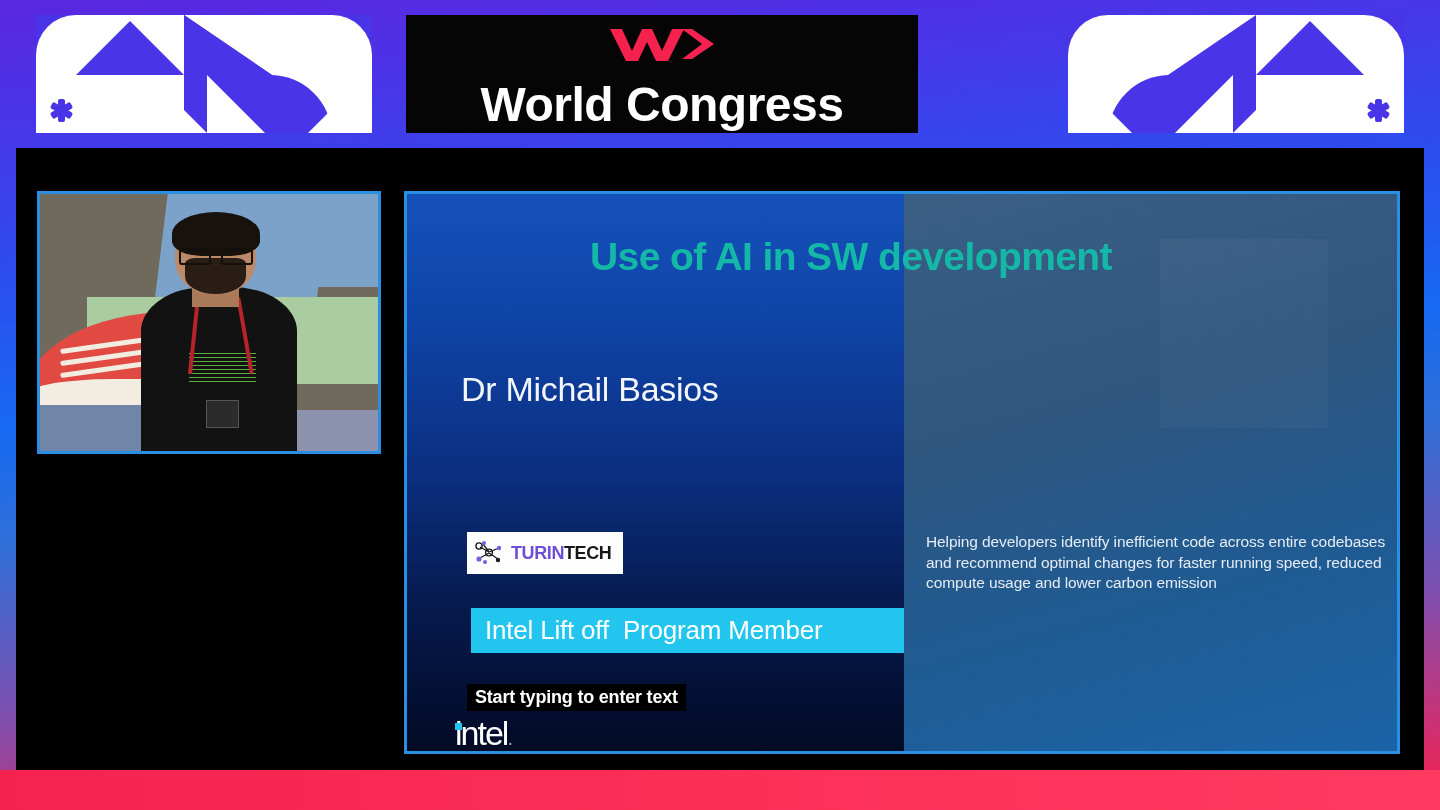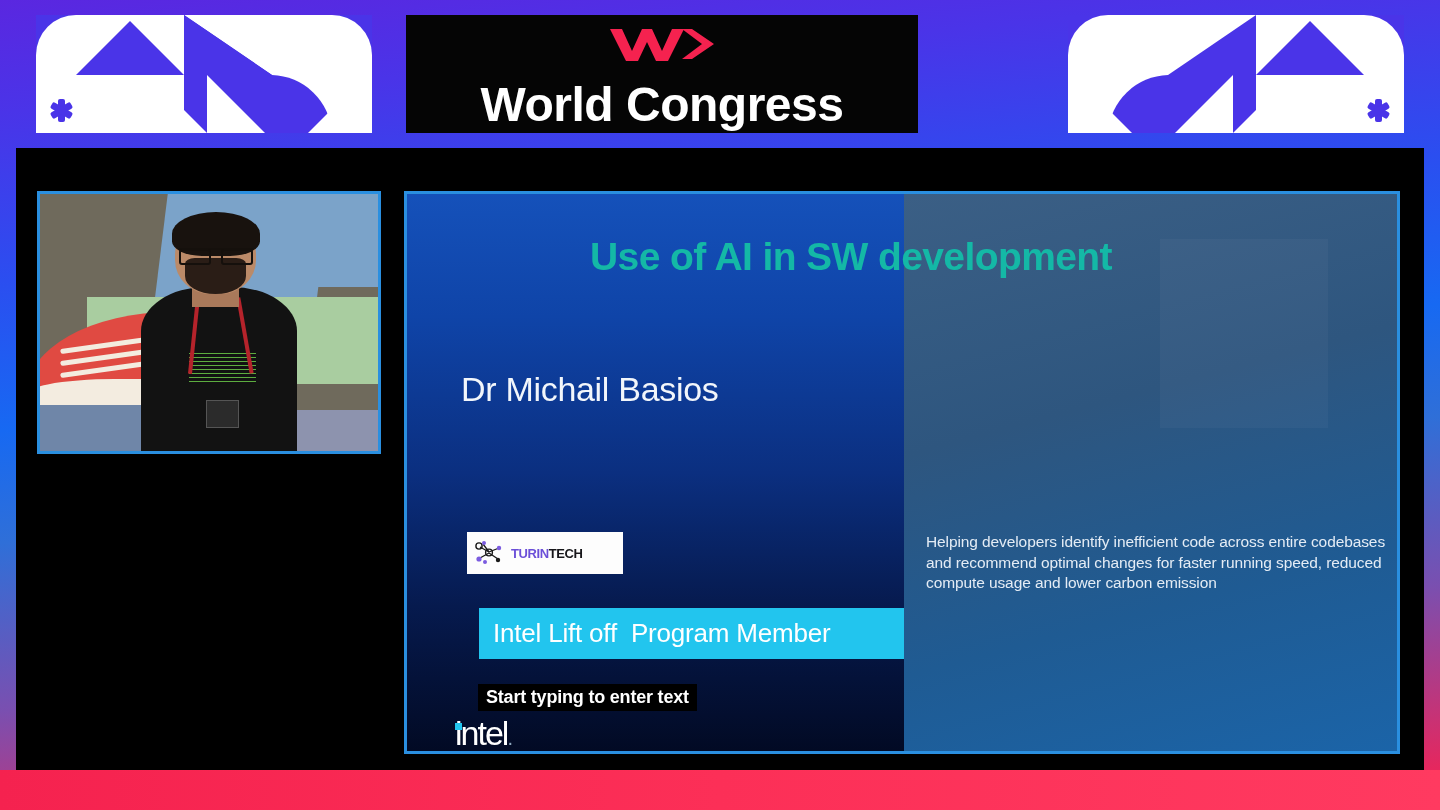--- a/index.html
+++ b/index.html
@@ -159,37 +159,37 @@
     position:absolute; left:60px; top:228px;
     color:#e9eef6; font-size:25px; font-weight:300; letter-spacing:-0.2px;
   }
 
   .company-logo {
     position:absolute; left:60px; top:338px; width:156px; height:42px;
     background:#fdfdfd; display:flex; align-items:center; gap:5px;
     padding-left:7px;
   }
   .tt-mark { flex:0 0 auto; }
-  .tt-word { font-size:13px; font-weight:800; letter-spacing:-0.4px; }
+  .tt-word { font-size:18px; font-weight:800; letter-spacing:-0.4px; }
   .tt-word .p { color:#6b4fd8; }
   .tt-word .d { color:#17161a; }
 
   .intel-banner {
-    position:absolute; left:72px; top:414px; width:440px; height:51px;
+    position:absolute; left:64px; top:414px; width:440px; height:45px;
     background:#22c5ee; display:flex; align-items:center;
   }
   .intel-banner span {
     color:#ffffff; font-size:26px; font-weight:300; letter-spacing:-0.2px;
     padding-left:14px; white-space:pre;
   }
 
   .typing-hint {
     position:absolute; left:60px; top:490px;
     background:#000; color:#fff; font-size:18px; font-weight:700;
-    padding:3px 8px; letter-spacing:-0.2px;margin-left:11px;
+    padding:3px 8px; letter-spacing:-0.2px;
   }
 
   .intel-logo {
     position:absolute; left:48px; top:520px;
     color:#fff; font-size:34px; font-weight:400; letter-spacing:-2px;
   }
   .intel-logo .dot-i {
     display:inline-block; width:7px; height:7px; background:#22c5ee;
     position:relative; top:-15px; margin-right:-7px;
   }

